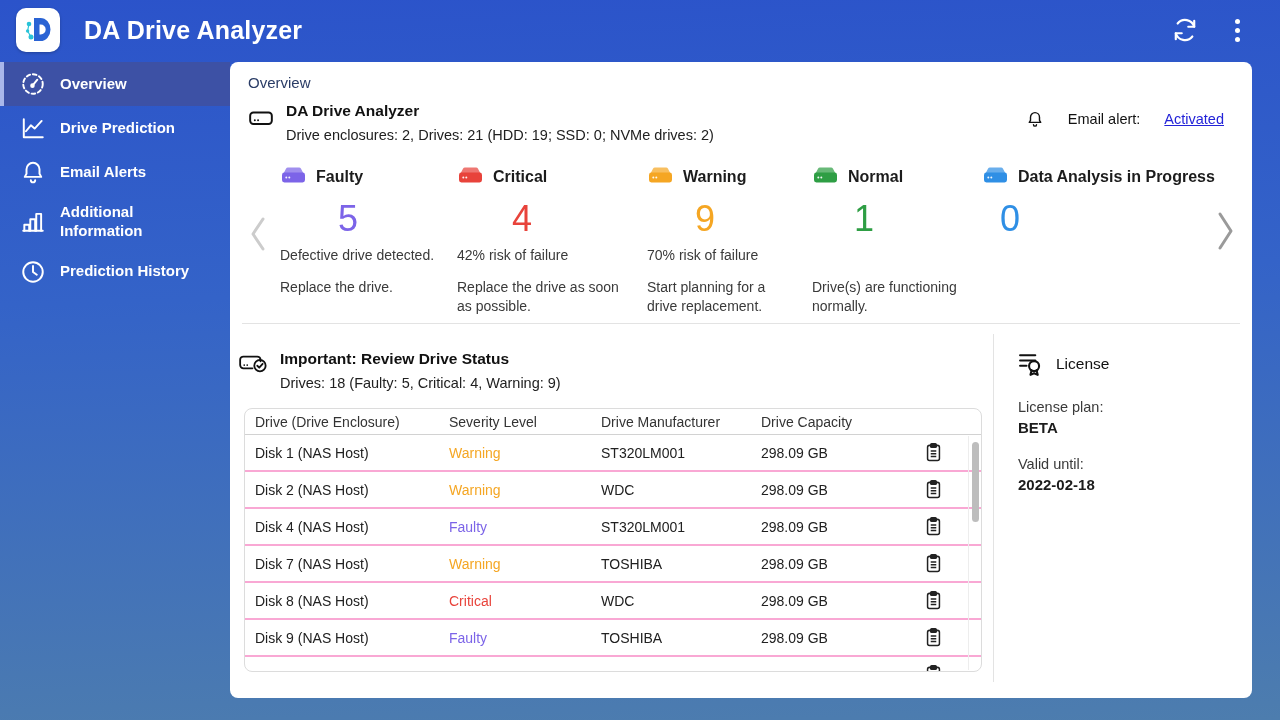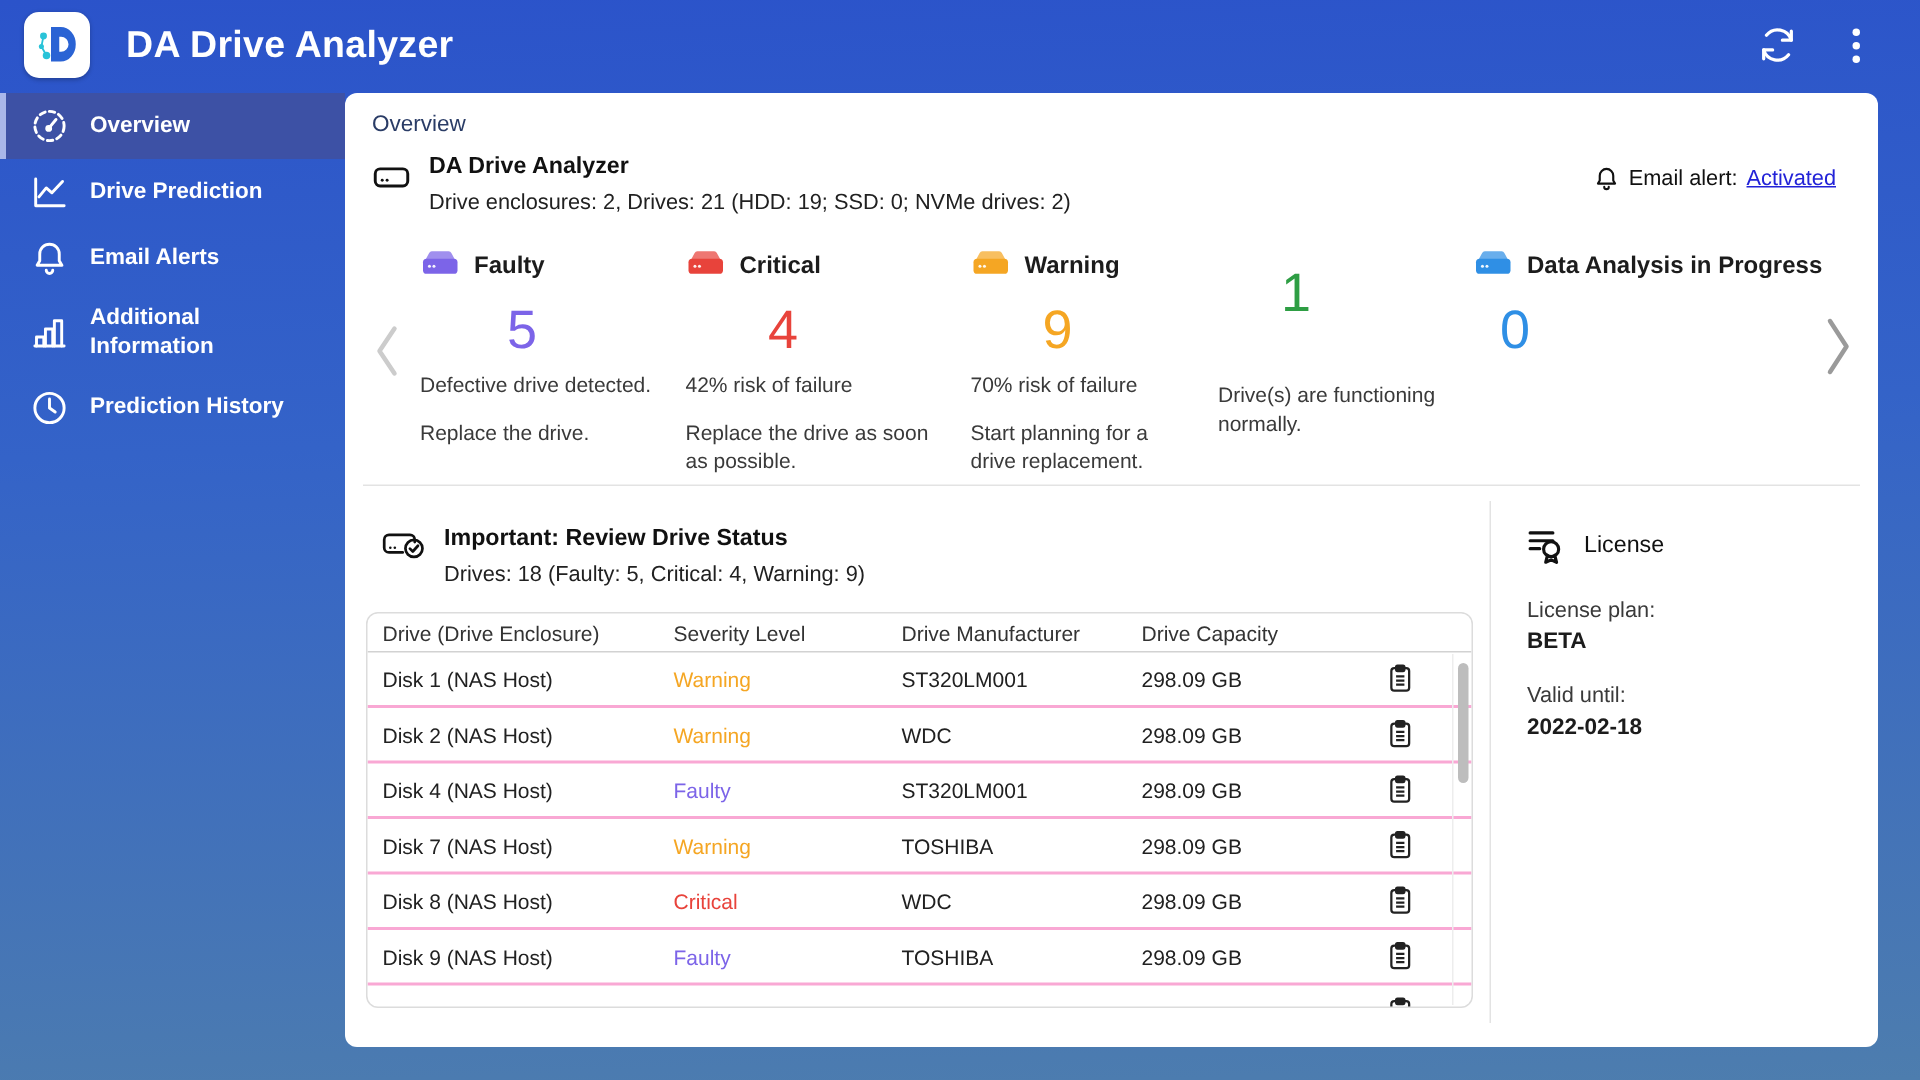--- a/index.html
+++ b/index.html
@@ -27,21 +27,21 @@
   .side-item svg { flex:0 0 26px; }
   .side-item .lbl { max-width:150px; }
   
   .card { position:absolute; left:230px; top:62px; width:1022px; height:636px; background:#fff; border-radius:8px; }
   .tab-label { position:absolute; top:12px; left:18px; font-size:15px; color:#2a3c66; }
   .summary { position:absolute; top:40px; left:18px; display:flex; }
   .summary-icon { margin-top:3px; }
   .summary-texts { margin-left:12px; }
   .summary-title { font-size:15.5px; font-weight:bold; color:#111; }
   .summary-sub { font-size:14.5px; margin-top:7px; color:#212121; }
-  .email-alert { position:absolute; top:48px; right:28px; display:flex; align-items:center; gap:6px; font-size:14.5px; color:#111; }
+  .email-alert { position:absolute; top:48px; right:28px; display:flex; align-items:center; gap:24px; font-size:14.5px; color:#111; }
   .email-alert a { color:#2323d8; font-weight:400; cursor:pointer; text-decoration:underline; }
   
   .carousel { position:absolute; top:103px; left:50px; display:flex; }
   .scard { padding-right:14px; }
   .scard:nth-child(1){ width:177px; } .scard:nth-child(2){ width:190px; }
   .scard:nth-child(3){ width:165px; } .scard:nth-child(4){ width:170px; }
   .scard:nth-child(5){ width:250px; }
   .scard-head { display:flex; align-items:center; gap:9px; }
   .scard-head .lbl { font-size:16px; font-weight:bold; color:#1c1c1c; white-space:nowrap; }
   .scard .num { font-size:36px; font-weight:400; line-height:1; margin-top:12px; height:46px; }
@@ -50,21 +50,21 @@
   .scard:nth-child(5) .num{ margin-left:18px; }
   .scard .risk { font-size:14px; color:#3a3a3a; min-height:31px; }
   .scard .action { font-size:14px; color:#3a3a3a; line-height:1.35; }
   .nav-arrow { position:absolute; cursor:pointer; }
   .nav-left { top:152px; left:16px; }
   .nav-right { top:146px; right:14px; }
   .hdivider { position:absolute; top:261px; left:12px; right:12px; border-top:1px solid #e3e3e3; }
   
   .bottom { position:absolute; top:262px; left:0; right:0; bottom:0; }
   .vdivider { position:absolute; left:763px; top:10px; bottom:16px; width:1px; background:#e3e3e3; }
-  .review-head { position:absolute; left:24px; top:26px; display:flex; }
+  .review-head { position:absolute; left:8px; top:26px; display:flex; }
   .review-texts { margin-left:12px; }
   .review-title { font-size:15.5px; font-weight:bold; color:#111; }
   .review-sub { font-size:14.5px; margin-top:7px; color:#212121; }
   
   .dtable { position:absolute; left:14px; top:84px; width:738px; height:264px; border:1px solid #dcdcdc;
             border-radius:8px; overflow:hidden; background:#fff; }
   .thead { display:grid; grid-template-columns:194px 152px 160px 148px 1fr 14px; height:26px;
            align-items:center; border-bottom:1px solid #d2d2d2; }
   .thead div { font-size:14px; color:#333; padding-left:10px; }
   .trow { display:grid; grid-template-columns:194px 152px 160px 148px 1fr 14px; height:37px;
@@ -230,20 +230,31 @@
               <circle cx="8.8" cy="12.5" r="1" fill="#fff" opacity=".92"></circle>
             </svg>
         </span>
         <span class="lbl">Warning</span>
       </div>
       <div class="num" style="color: rgb(245, 166, 35);">9</div>
       <div class="risk">70% risk of failure</div>
       <div class="action">Start planning for a drive replacement.</div>
     </div>
     <div class="scard">
+      <div class="scard-head">
+        <span style="color: rgb(46, 158, 68);">
+          <svg width="27" height="20" viewBox="0 0 26 20">
+              <path d="M3 8.5 L5.6 3.6 A2 2 0 0 1 7.4 2.5 h11.2 a2 2 0 0 1 1.8 1.1 L23 8.5 z" fill="currentColor" opacity=".72"></path>
+              <rect x="1.5" y="7.5" width="23" height="10" rx="2.4" fill="currentColor"></rect>
+              <circle cx="5.8" cy="12.5" r="1" fill="#fff" opacity=".92"></circle>
+              <circle cx="8.8" cy="12.5" r="1" fill="#fff" opacity=".92"></circle>
+            </svg>
+        </span>
+        <span class="lbl">Normal</span>
+      </div>
       <div class="num" style="color: rgb(46, 158, 68);">1</div>
       <div class="risk"></div>
       <div class="action">Drive(s) are functioning normally.</div>
     </div>
     <div class="scard">
       <div class="scard-head">
         <span style="color: rgb(47, 143, 229);">
           <svg width="27" height="20" viewBox="0 0 26 20">
               <path d="M3 8.5 L5.6 3.6 A2 2 0 0 1 7.4 2.5 h11.2 a2 2 0 0 1 1.8 1.1 L23 8.5 z" fill="currentColor" opacity=".72"></path>
               <rect x="1.5" y="7.5" width="23" height="10" rx="2.4" fill="currentColor"></rect>

